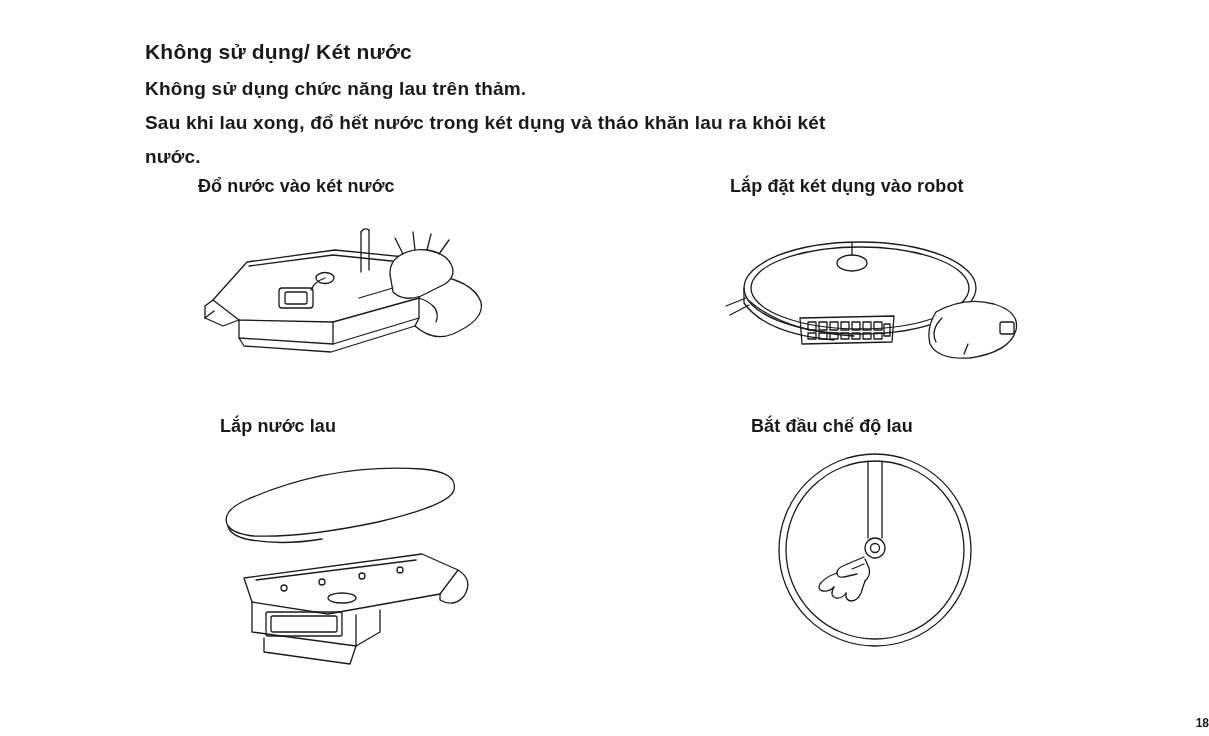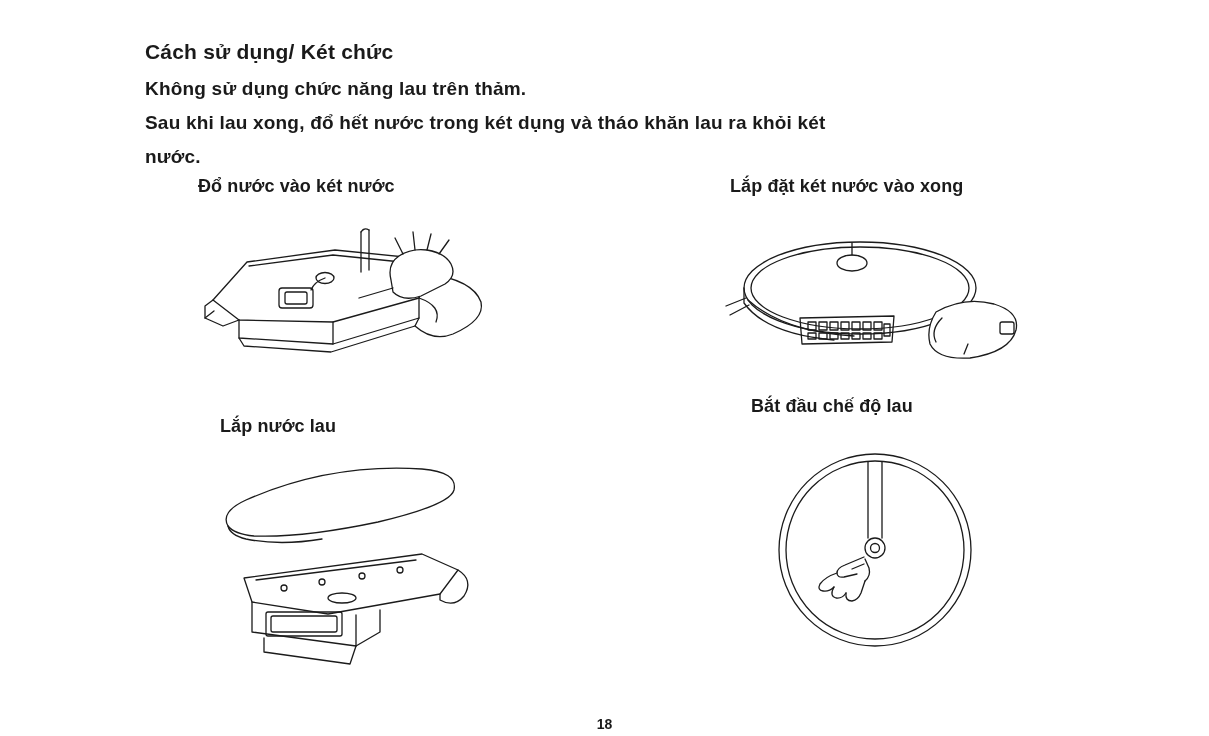--- a/index.html
+++ b/index.html
@@ -29,49 +29,49 @@
   .intro-line-3 { top: 146px; text-align: center; }
 
   .fig-caption {
     font-size: 18px; font-weight: 700;
     letter-spacing: 0.1px;
     white-space: nowrap;
   }
   .cap-a { left: 198px; top: 176px; width: 300px; }
   .cap-b { left: 730px; top: 176px; width: 300px; }
   .cap-c { left: 220px; top: 416px; width: 250px; }
-  .cap-d { left: 751px; top: 396px; width: 250px; }
+  .cap-d { left: 751px; top: 416px; width: 250px; }
 
   .fig { position: absolute; }
   .fig svg { display: block; width: 100%; height: 100%; }
   .fig-a { left: 183px; top: 220px; width: 322px; height: 162px; }
   .fig-b { left: 712px; top: 226px; width: 322px; height: 162px; }
   .fig-c { left: 210px; top: 450px; width: 278px; height: 220px; }
   .fig-d { left: 770px; top: 446px; width: 210px; height: 210px; }
 
   .page-number {
     left: 0; top: 716px; width: 1209px;
-    text-align: center;
-    font-size: 14px; font-weight: 700;
+    text-align: right;
+    font-size: 12px; font-weight: 700;
   }
 
   .lineart { fill: none; stroke: #1b1b1b; stroke-width: 1.3; stroke-linejoin: round; stroke-linecap: round; }
   .fillw { fill: #ffffff; }
 </style>
 </head>
 <body>
 
-<div class="abs page-title">Cách sử dụng/ Két chức</div>
+<div class="abs page-title">Không sử dụng/ Két nước</div>
 
 <div class="abs intro-line intro-line-1">Không sử dụng chức năng lau trên thảm.</div>
 <div class="abs intro-line intro-line-2">Sau khi lau xong, đổ hết nước trong két dụng và tháo khăn lau ra khỏi két</div>
 <div class="abs intro-line intro-line-3">nước.</div>
 
 <div class="abs fig-caption cap-a">Đổ nước vào két nước</div>
-<div class="abs fig-caption cap-b">Lắp đặt két nước vào xong</div>
+<div class="abs fig-caption cap-b">Lắp đặt két dụng vào robot</div>
 <div class="abs fig-caption cap-c">Lắp nước lau</div>
 <div class="abs fig-caption cap-d">Bắt đầu chế độ lau</div>
 
 <div class="fig fig-a">
   <svg viewBox="0 0 322 162">
     <g class="lineart">
       <g>
 
         <path class="fillw" d="M30 80 L64 42 L152 30 L232 38 L246 54 L236 78 L150 102 L56 100 Z"></path>
         <path d="M66 46 L150 35 L228 43"></path>

